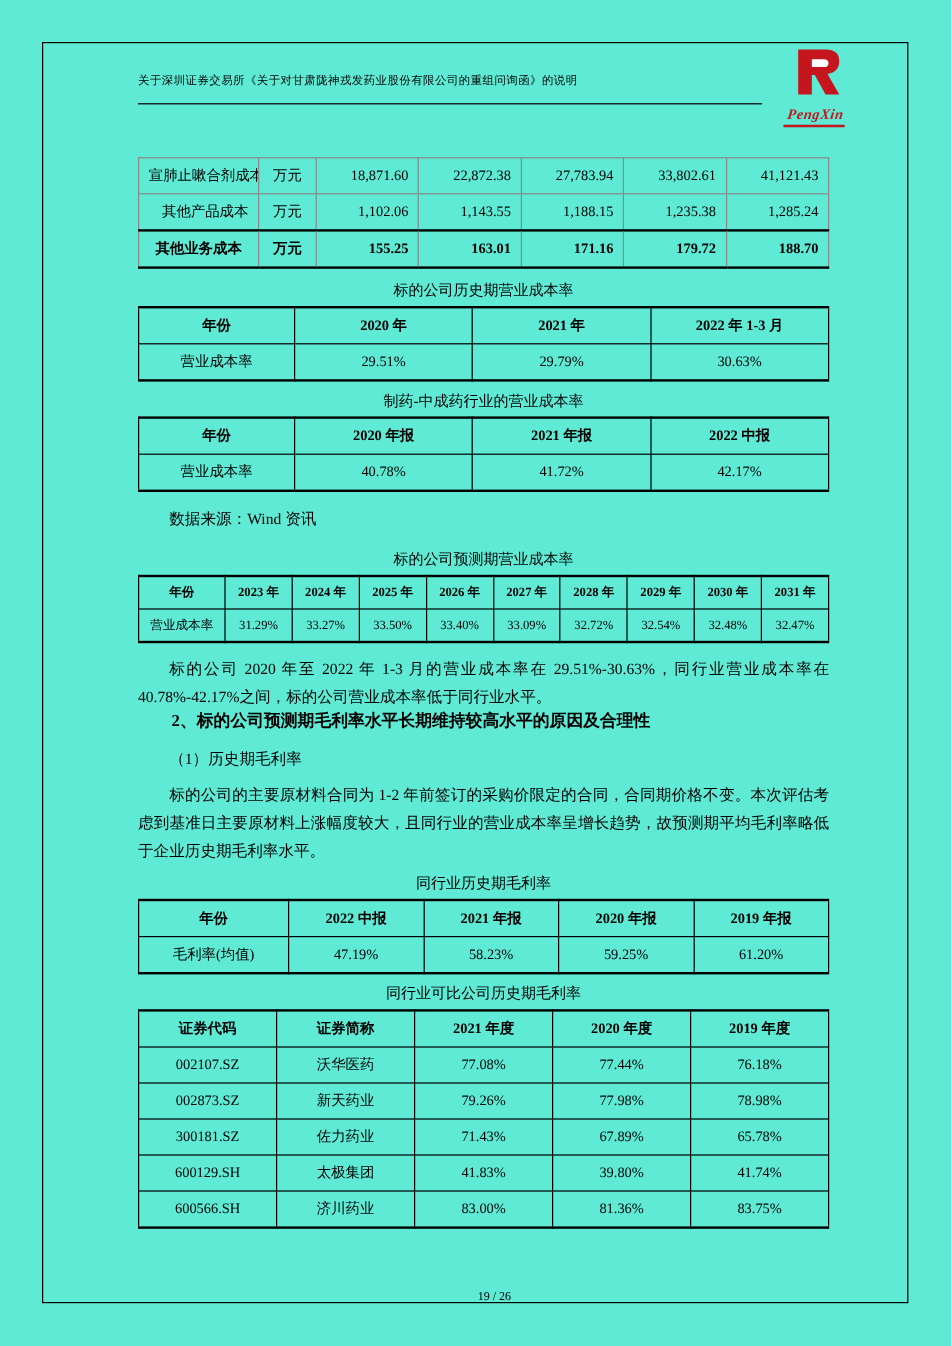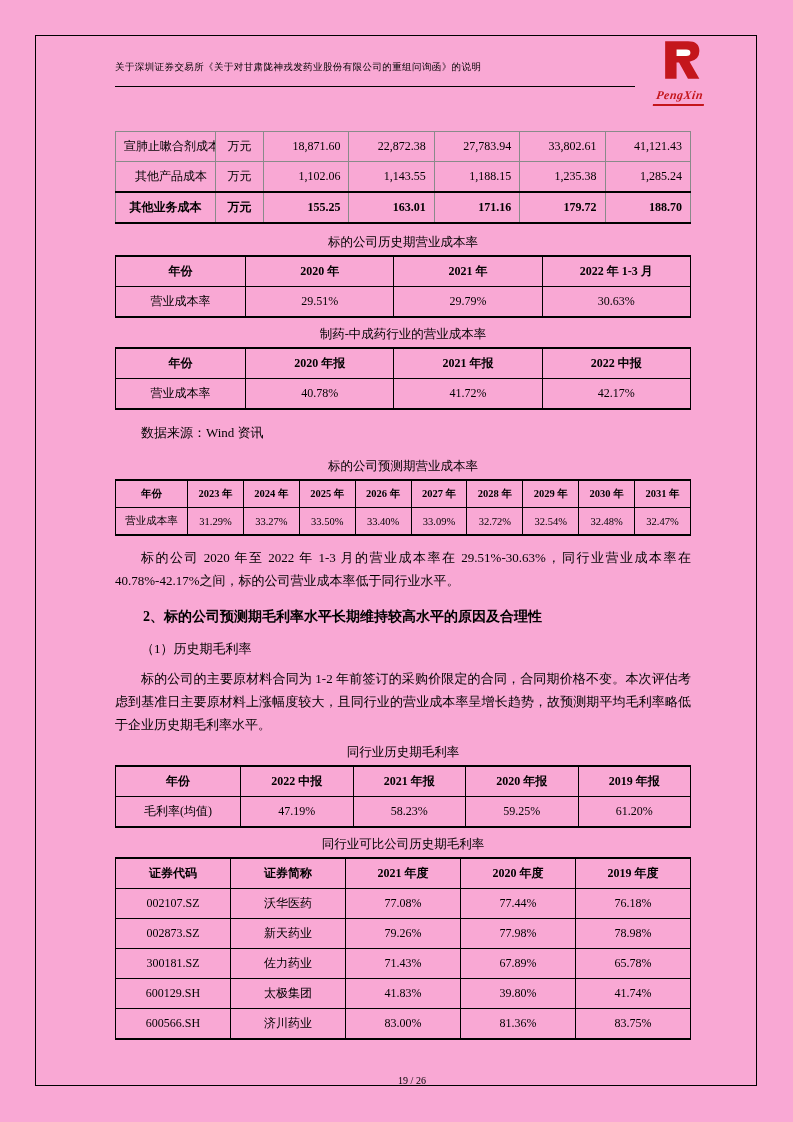--- a/index.html
+++ b/index.html
@@ -1,18 +1,18 @@
 <!DOCTYPE html>
 <html><head>
 <meta charset="utf-8">
 <style>
   * { margin:0; padding:0; box-sizing:border-box; }
   html,body { background:#ffffff; }
   .page {
-    position:relative; width:793px; height:1122px; background:#f9a8d4;
+    position:relative; width:793px; height:1122px; background:#5eead4;
     font-family:"Liberation Serif","DejaVu Serif",serif; color:#000; overflow:hidden;
   }
   .frame { position:absolute; left:35px; top:35px; width:722px; height:1051px; border:1px solid #000; }
   .content { position:absolute; left:115px; top:45px; width:576px; }
 
   
   .hdr { position:relative; }
   .hdr-title {
     width:520px; font-size:9.5px; letter-spacing:0.4px;
     padding:16px 0 12px 0; border-bottom:1px solid #000;
@@ -43,21 +43,21 @@
   .para { font-size:13px; line-height:23px; text-align:justify; text-indent:2em; }
   .p1 { margin-top:13px; }
   .p2 { margin-top:10px; }
   .p3 { margin-top:9px; }
 
   .caption { text-align:center; font-size:12.5px; margin-top:8px; margin-bottom:4px; }
   .c1 { margin-top:10px; }
   .c3 { margin-top:16px; }
 
   .src-line { font-size:13px; text-indent:2em; margin-top:14px;font-family:Liberation Serif, serif; }
-  .h-sec { font-size:14px; font-weight:bold; text-indent:2em; margin-top:16px; }
+  .h-sec { font-size:14px; font-weight:bold; text-indent:2em; margin-top:0; }
   .h-sub { font-size:13px; text-indent:2em; margin-top:14px; }
 
   .footer { position:absolute; left:0; bottom:36px; width:100%; text-align:center; font-size:10px;padding-left:31px; }
 </style>
 </head>
 <body>
 
 <div class="page">
   <div class="frame"></div>
 

